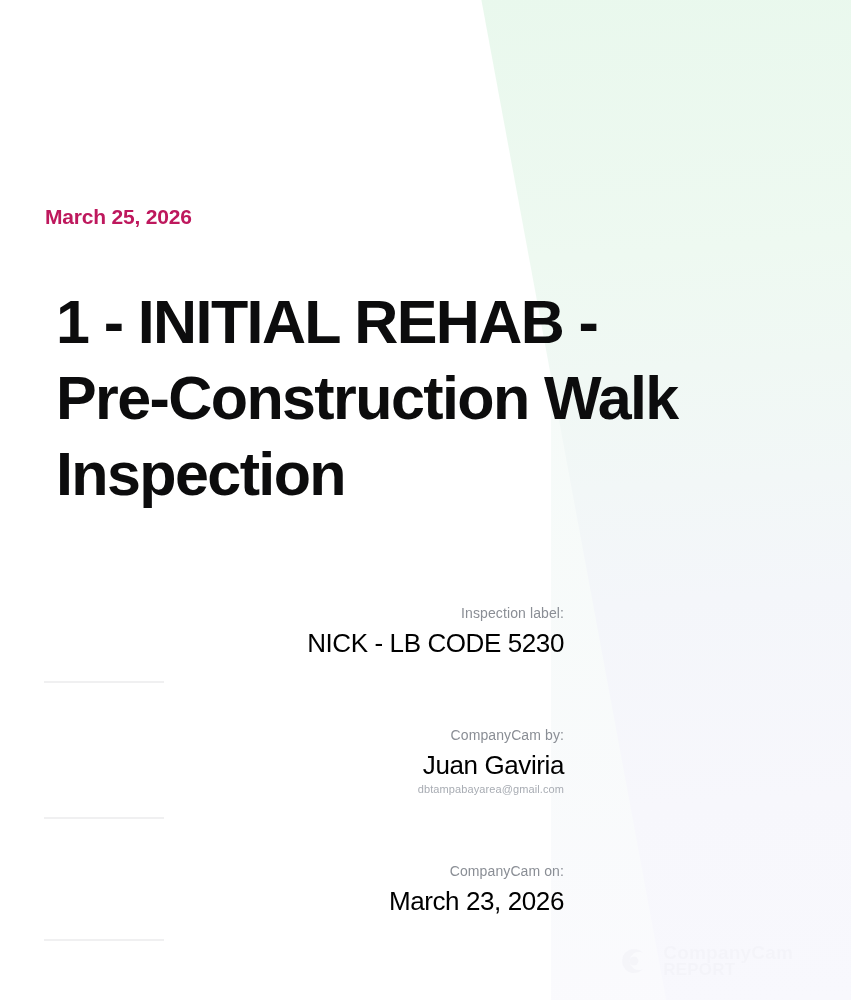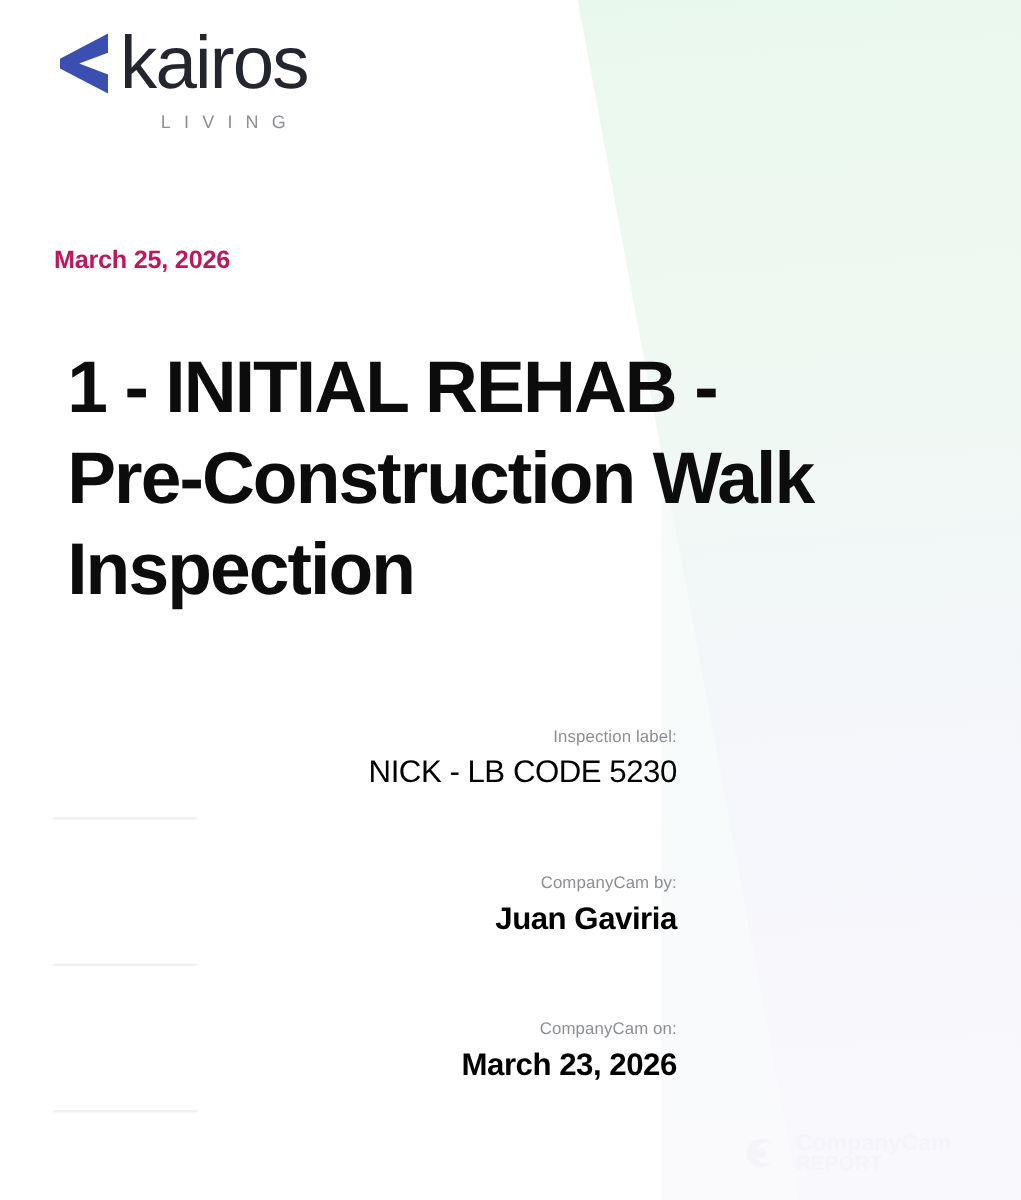--- a/index.html
+++ b/index.html
@@ -125,21 +125,21 @@
     margin-bottom: 6px;
   }
   .meta-value {
     font-size: 26px;
     color: #000000;
     font-weight: 400;
     letter-spacing: -0.4px;
     line-height: 32px;
   }
   .meta-value-bold {
-    font-weight: bold;
+    font-weight: normal;
   }
   .meta-sub {
     font-size: 11px;
     color: #a8acb3;
     margin-top: 2px;
     letter-spacing: 0.1px;
   }
   .divider {
     width: 120px;
     height: 2px;
@@ -183,47 +183,39 @@
   }
 </style>
 </head>
 <body>
 
 <div class="page">
 
   <div class="bg-band-soft"></div>
   <div class="bg-band"></div>
 
-  <div class="logo-block">
-    <div class="logo-row">
-      <svg class="logo-chevron" viewBox="0 0 48 54" aria-hidden="true">
-        <path d="M44 2 L44 18 L20 27 L44 36 L44 52 L4 31 L4 23 Z" fill="#3a4fb0"></path>
-      </svg>
-      <span class="logo-word">kairos</span>
-    </div>
-    <div class="logo-sub">LIVING</div>
-  </div>
 
   <div class="doc-date">March 25, 2026</div>
 
   <h1 class="doc-title">1 - INITIAL REHAB - Pre-Construction Walk Inspection</h1>
 
   <div class="meta">
 
     <div class="meta-field">
       <div class="meta-label">Inspection label:</div>
       <div class="meta-value">NICK - LB CODE 5230</div>
     </div>
 
     <hr class="divider">
     <div class="spacer-1"></div>
 
     <div class="meta-field">
       <div class="meta-label">CompanyCam by:</div>
       <div class="meta-value meta-value-bold">Juan Gaviria</div>
+      <div class="meta-sub">dbtampabayarea@gmail.com</div>
     </div>
 
     <hr class="divider">
     <div class="spacer-1"></div>
 
     <div class="meta-field">
       <div class="meta-label">CompanyCam on:</div>
       <div class="meta-value meta-value-bold">March 23, 2026</div>
     </div>
 

